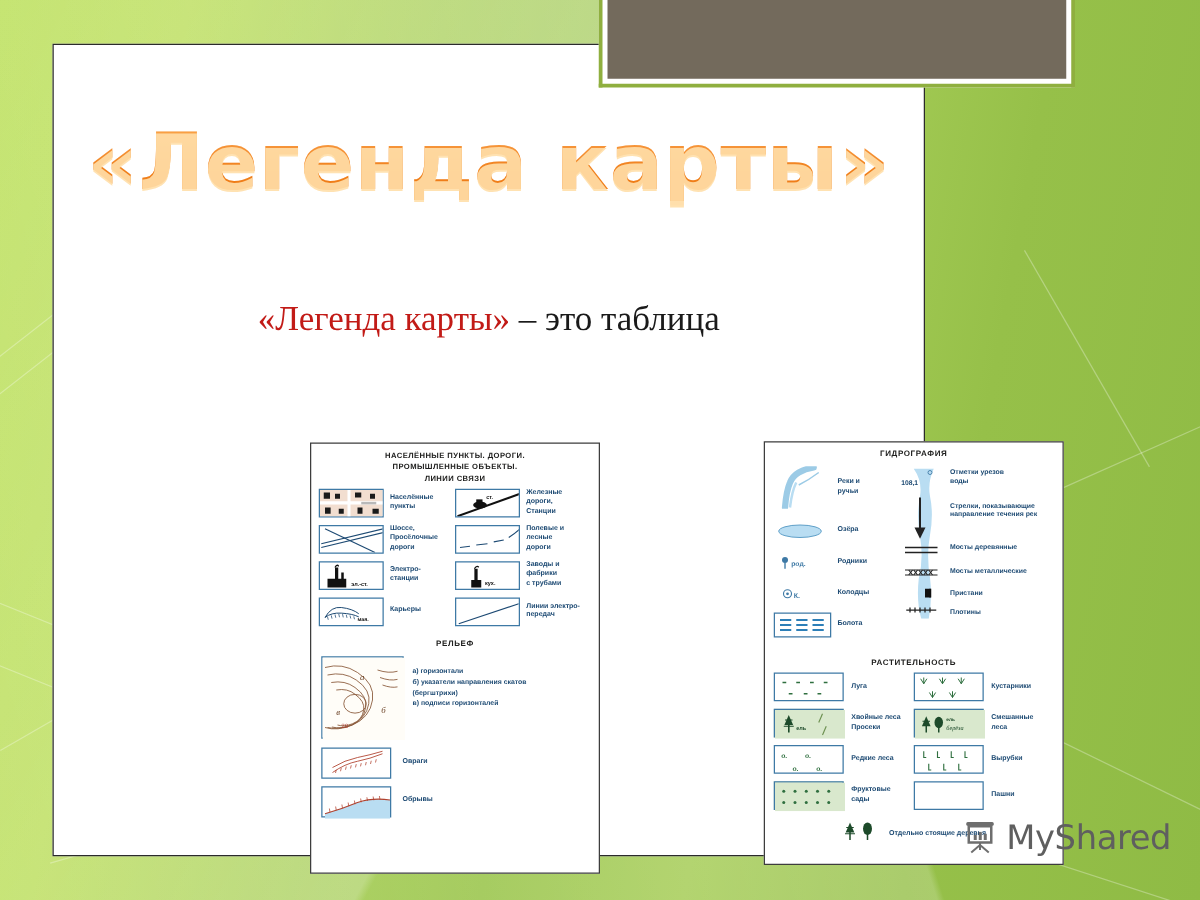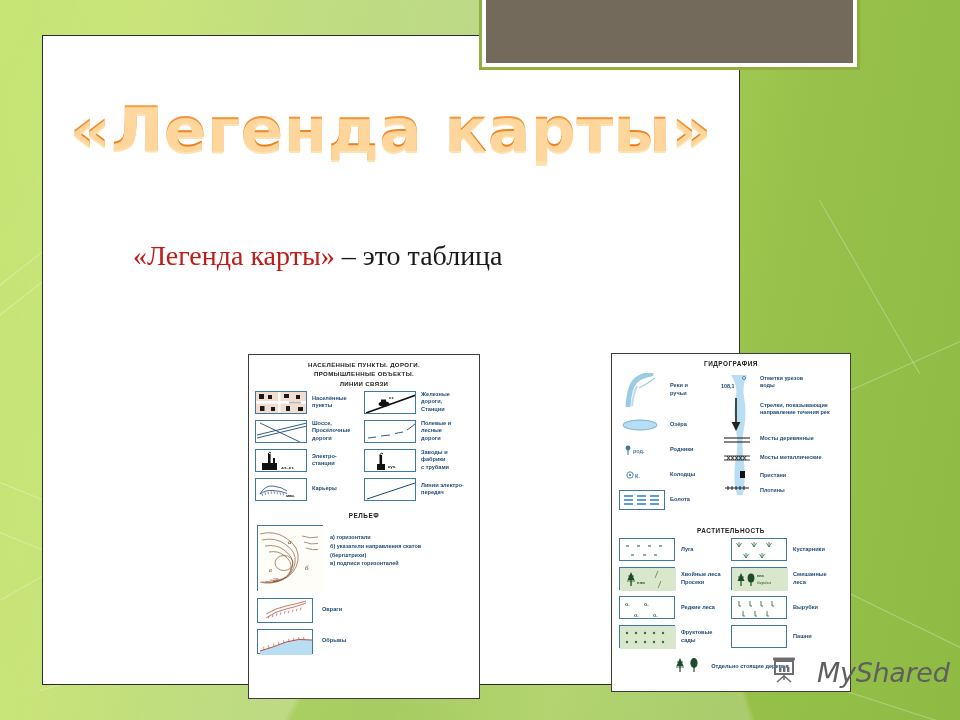--- a/index.html
+++ b/index.html
@@ -46,20 +46,21 @@
   .title-shadow {
     position:absolute; left:0; right:0; top:62px; text-align:center;
     font-family:"DejaVu Sans", sans-serif;
     font-size:63px; font-weight:bold; letter-spacing:0.5px; line-height:1;
     color:rgba(240,150,60,0.30); white-space:nowrap; z-index:-1;
   }
 
   
   .subtitle {
     position:absolute; left:90px; right:90px; top:200px;
+    text-align:center;
     font-family:"Liberation Serif", serif;
     font-size:28px; line-height:1.40; color:#1a1a1a;
   }
   .subtitle .hl { color:#C21B17; }
 
   
   .legend-card {
     position:absolute; background:#fff; border:1px solid #3d3d3d;
     font-family:"Liberation Sans", sans-serif; color:#1d3f63;
     overflow:hidden;
@@ -104,23 +105,22 @@
 
   
   .veg-rows { display:flex; flex-wrap:wrap; padding:0 7px; }
   .vrow { display:flex; align-items:center; gap:6px; margin-bottom:6px; }
   .vsym { width:56px; height:23px; border:1px solid #3e79a5; position:relative; background:#fff; flex:0 0 auto; }
   .vtxt { font-size:5.6px; line-height:1.34; color:#1d4a73; font-weight:bold; }
   .single-row { display:flex; align-items:center; gap:8px; justify-content:center; padding:2px 0 0; }
 
   
   .watermark {
-    position:absolute; left:770px; top:655px; display:flex; align-items:center; gap:16px;
+    position:absolute; left:770px; top:655px; display:flex; gap:4px;
     z-index:6;
-    font-style:italic;
   }
   .watermark .wm-text {
     font-family:"DejaVu Sans", sans-serif; font-size:27px; color:#5f5f5f; letter-spacing:-0.3px;
   }
 </style>
 </head>
 <body>
 
 <div class="bg-lines" id="bglines">
     <span style="left: -20px; top: 300px; width: 300px; transform: rotate(-38deg);"></span>

